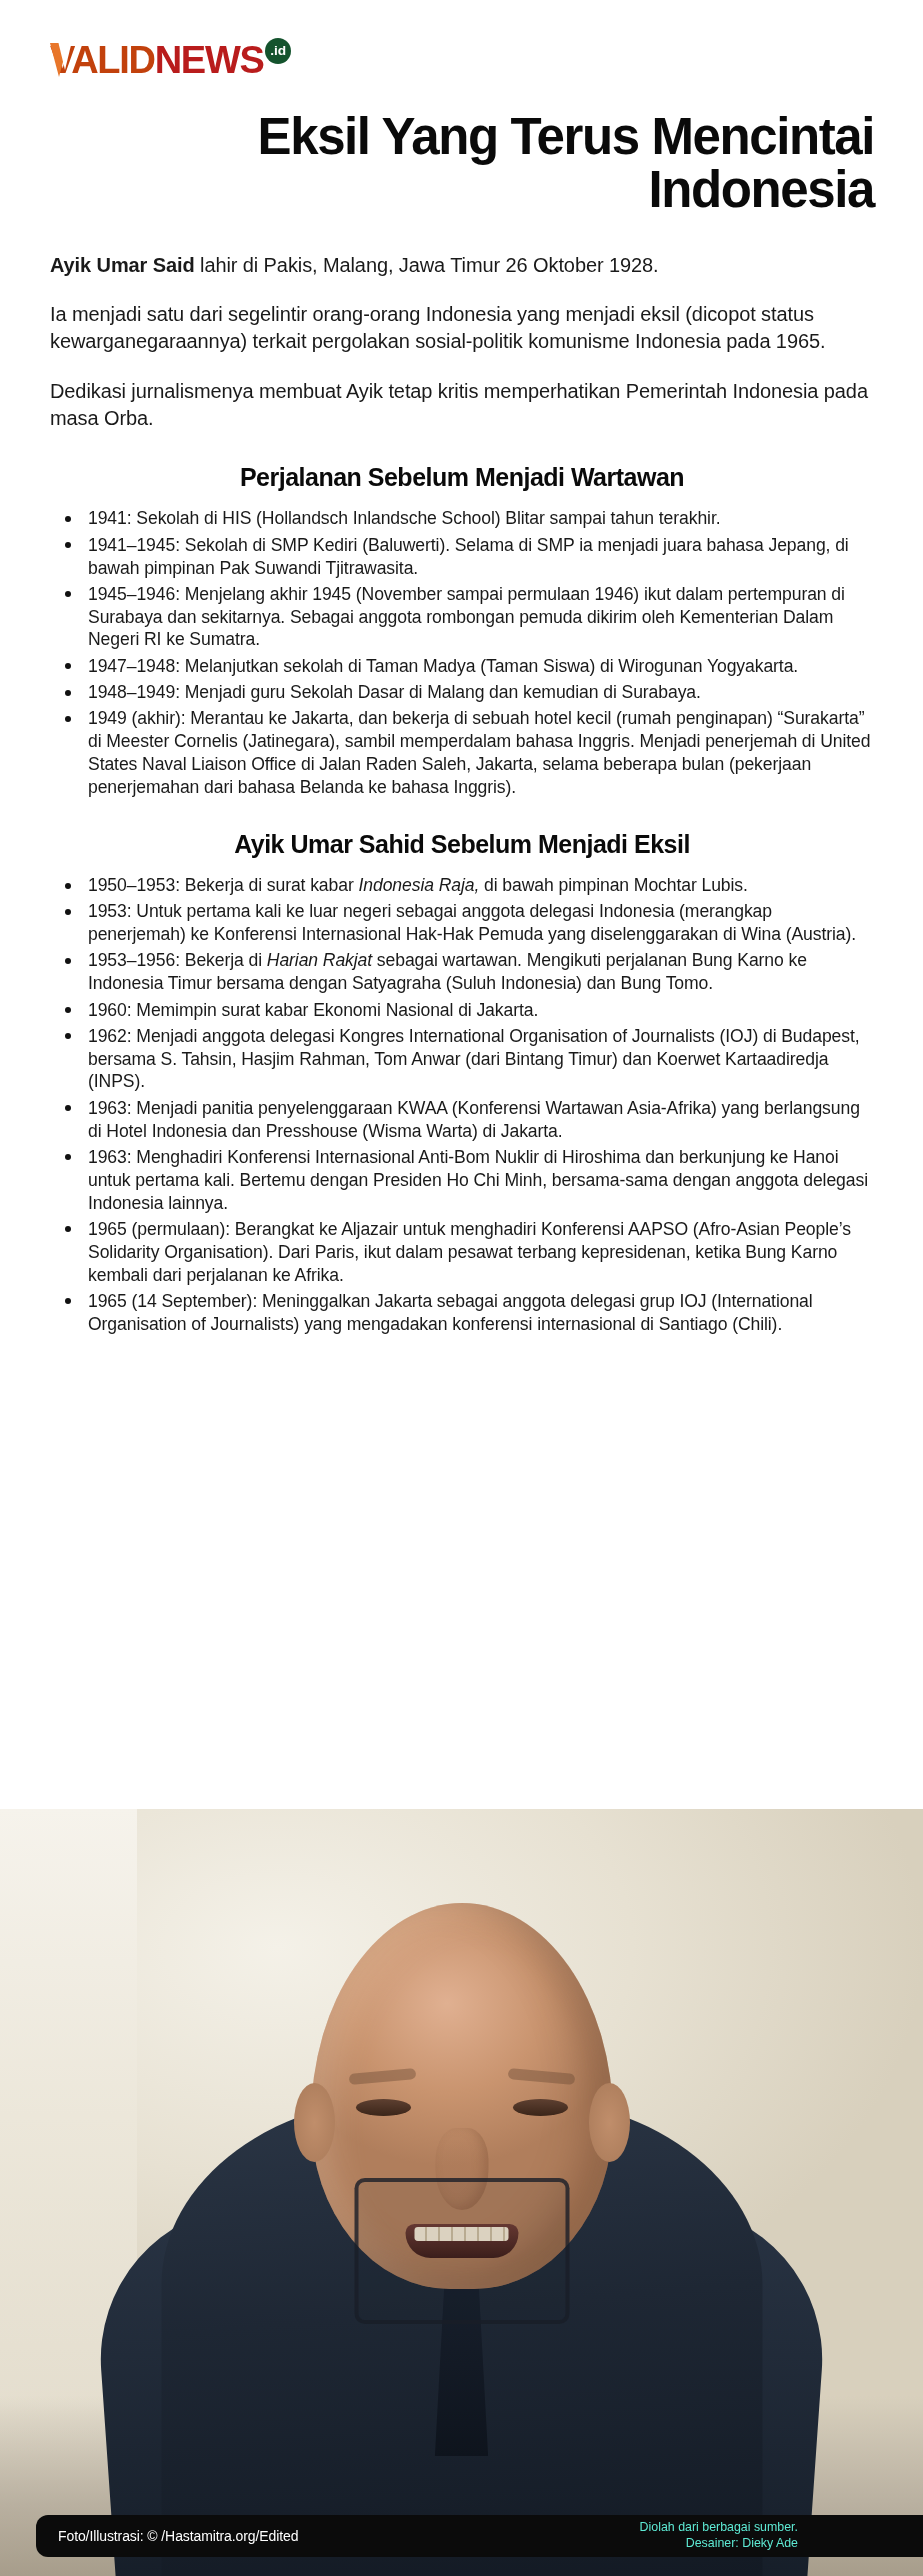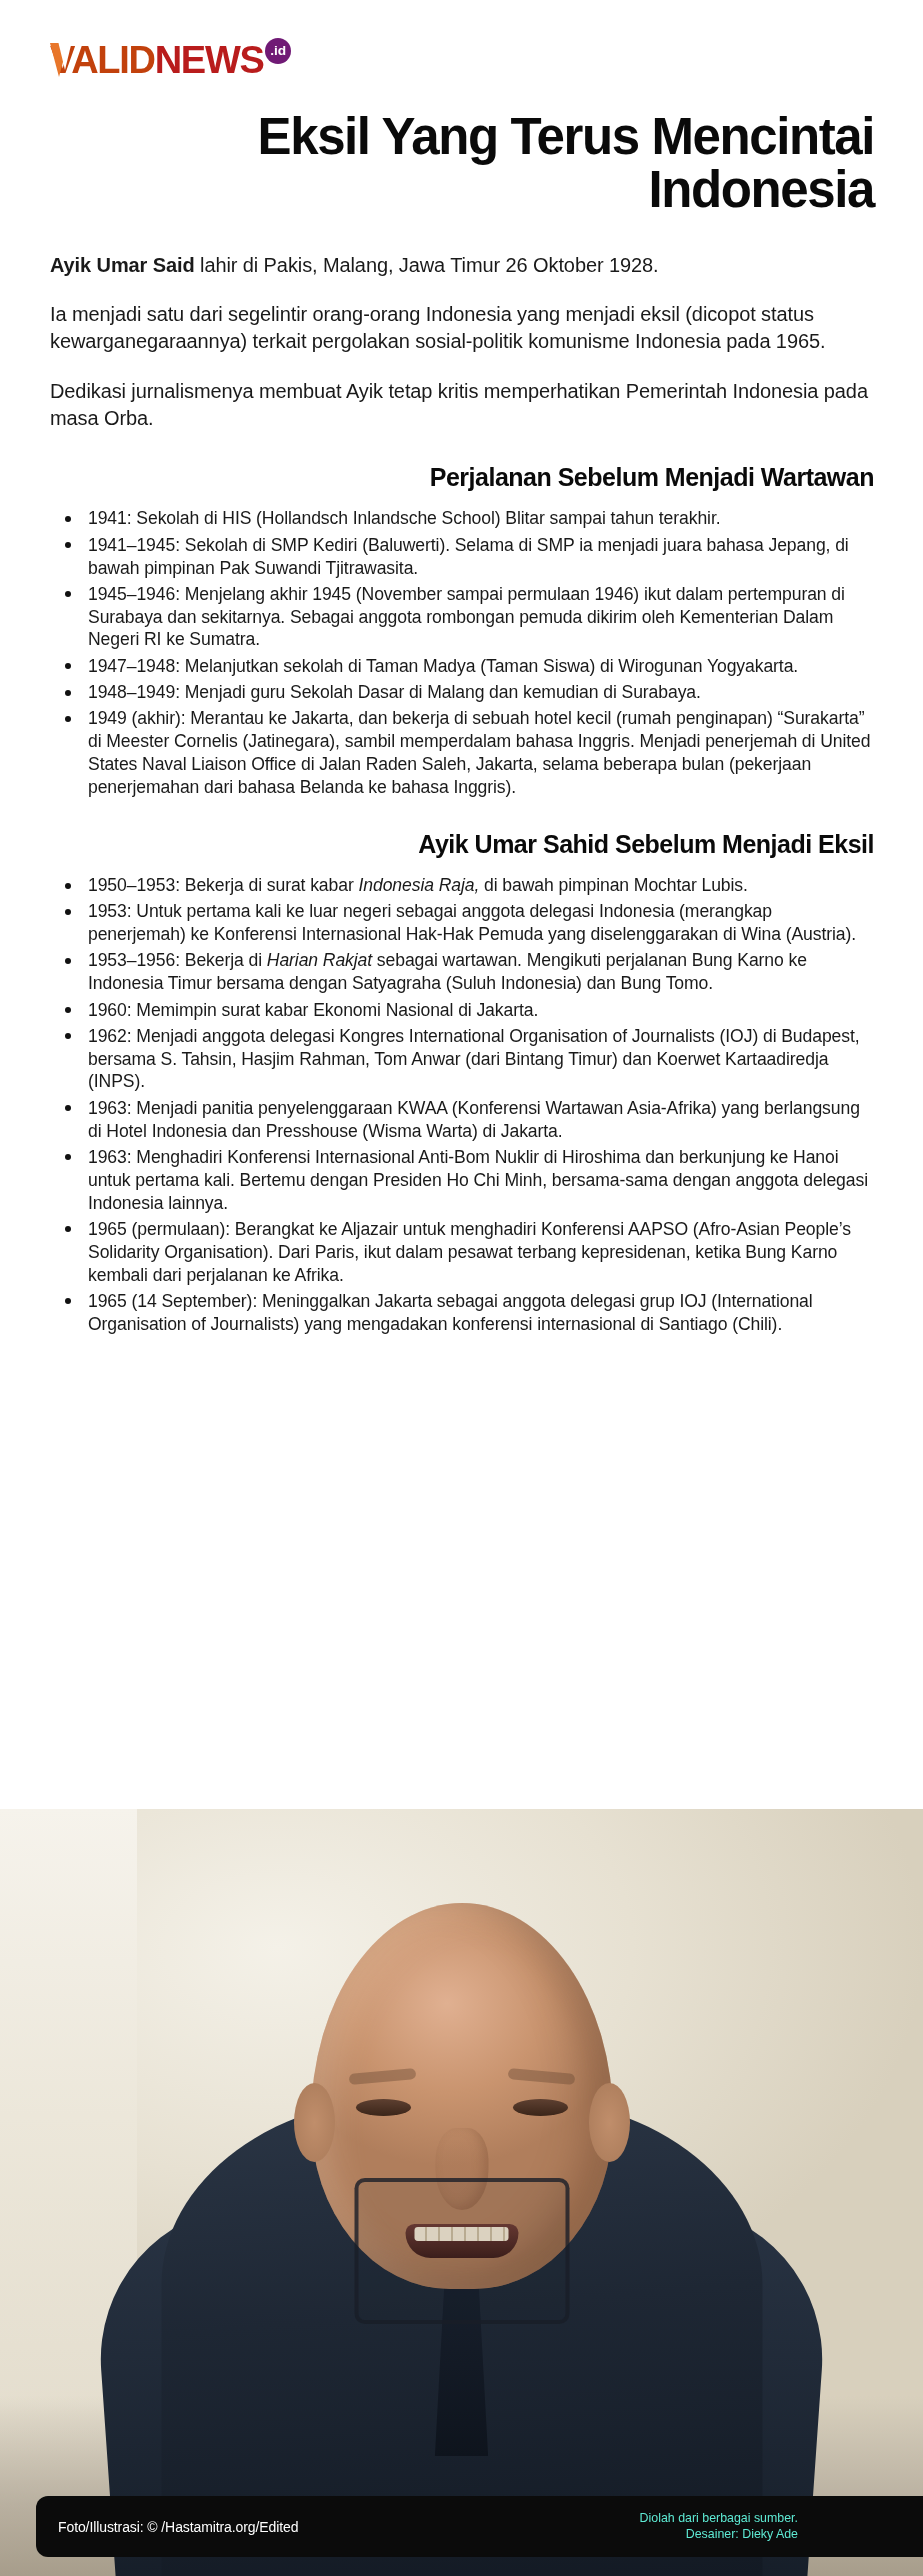--- a/index.html
+++ b/index.html
@@ -55,21 +55,21 @@
     left: 7.7px;
     top: 0px;
     width: 0; height: 0;
     border-left: 7.7px solid transparent;
     border-right: 7.7px solid transparent;
     border-top: 29px solid #ffffff;
   }
   .logo-id {
     width: 26px; height: 26px;
     border-radius: 50%;
-    background: #701a75;
+    background: #14532d;
     color: #ffffff;
     font-size: 13.7px;
     font-weight: bold;
     display: flex;
     align-items: center;
     justify-content: center;
     margin-left: 1.7px;
     margin-top: -3.4px;
     letter-spacing: 0;
   }
@@ -99,21 +99,21 @@
     color: #1a1a1a;
     margin-bottom: 22px;
     letter-spacing: -0.1px;
   }
   p.intro b { font-weight: bold; }
 
   h2.section {
     font-family: "Liberation Sans", sans-serif;
     font-weight: bold;
     font-size: 25px;
-    text-align: right;
+    text-align: center;
     color: #0a0a0a;
     letter-spacing: -0.5px;
     margin-top: 31px;
     margin-bottom: 15.4px;
   }
 
   ul.timeline {
     list-style: none;
     margin: 0 0 0 0;
     padding: 0;
@@ -294,21 +294,21 @@
     opacity: 0.9;
     background: rgba(20,26,36,0.10);
   }
 
   
   .footer {
     position: absolute;
     left: 36px;
     right: 0;
     bottom: 19px;
-    height: 61px;
+    height: 42px;
     background: #0b0b0b;
     border-radius: 12px 0 0 12px;
     display: flex;
     align-items: center;
     padding: 0 22px 0 22px;
   }
   .footer-left {
     color: #ffffff;
     font-size: 14px;
     letter-spacing: -0.1px;

